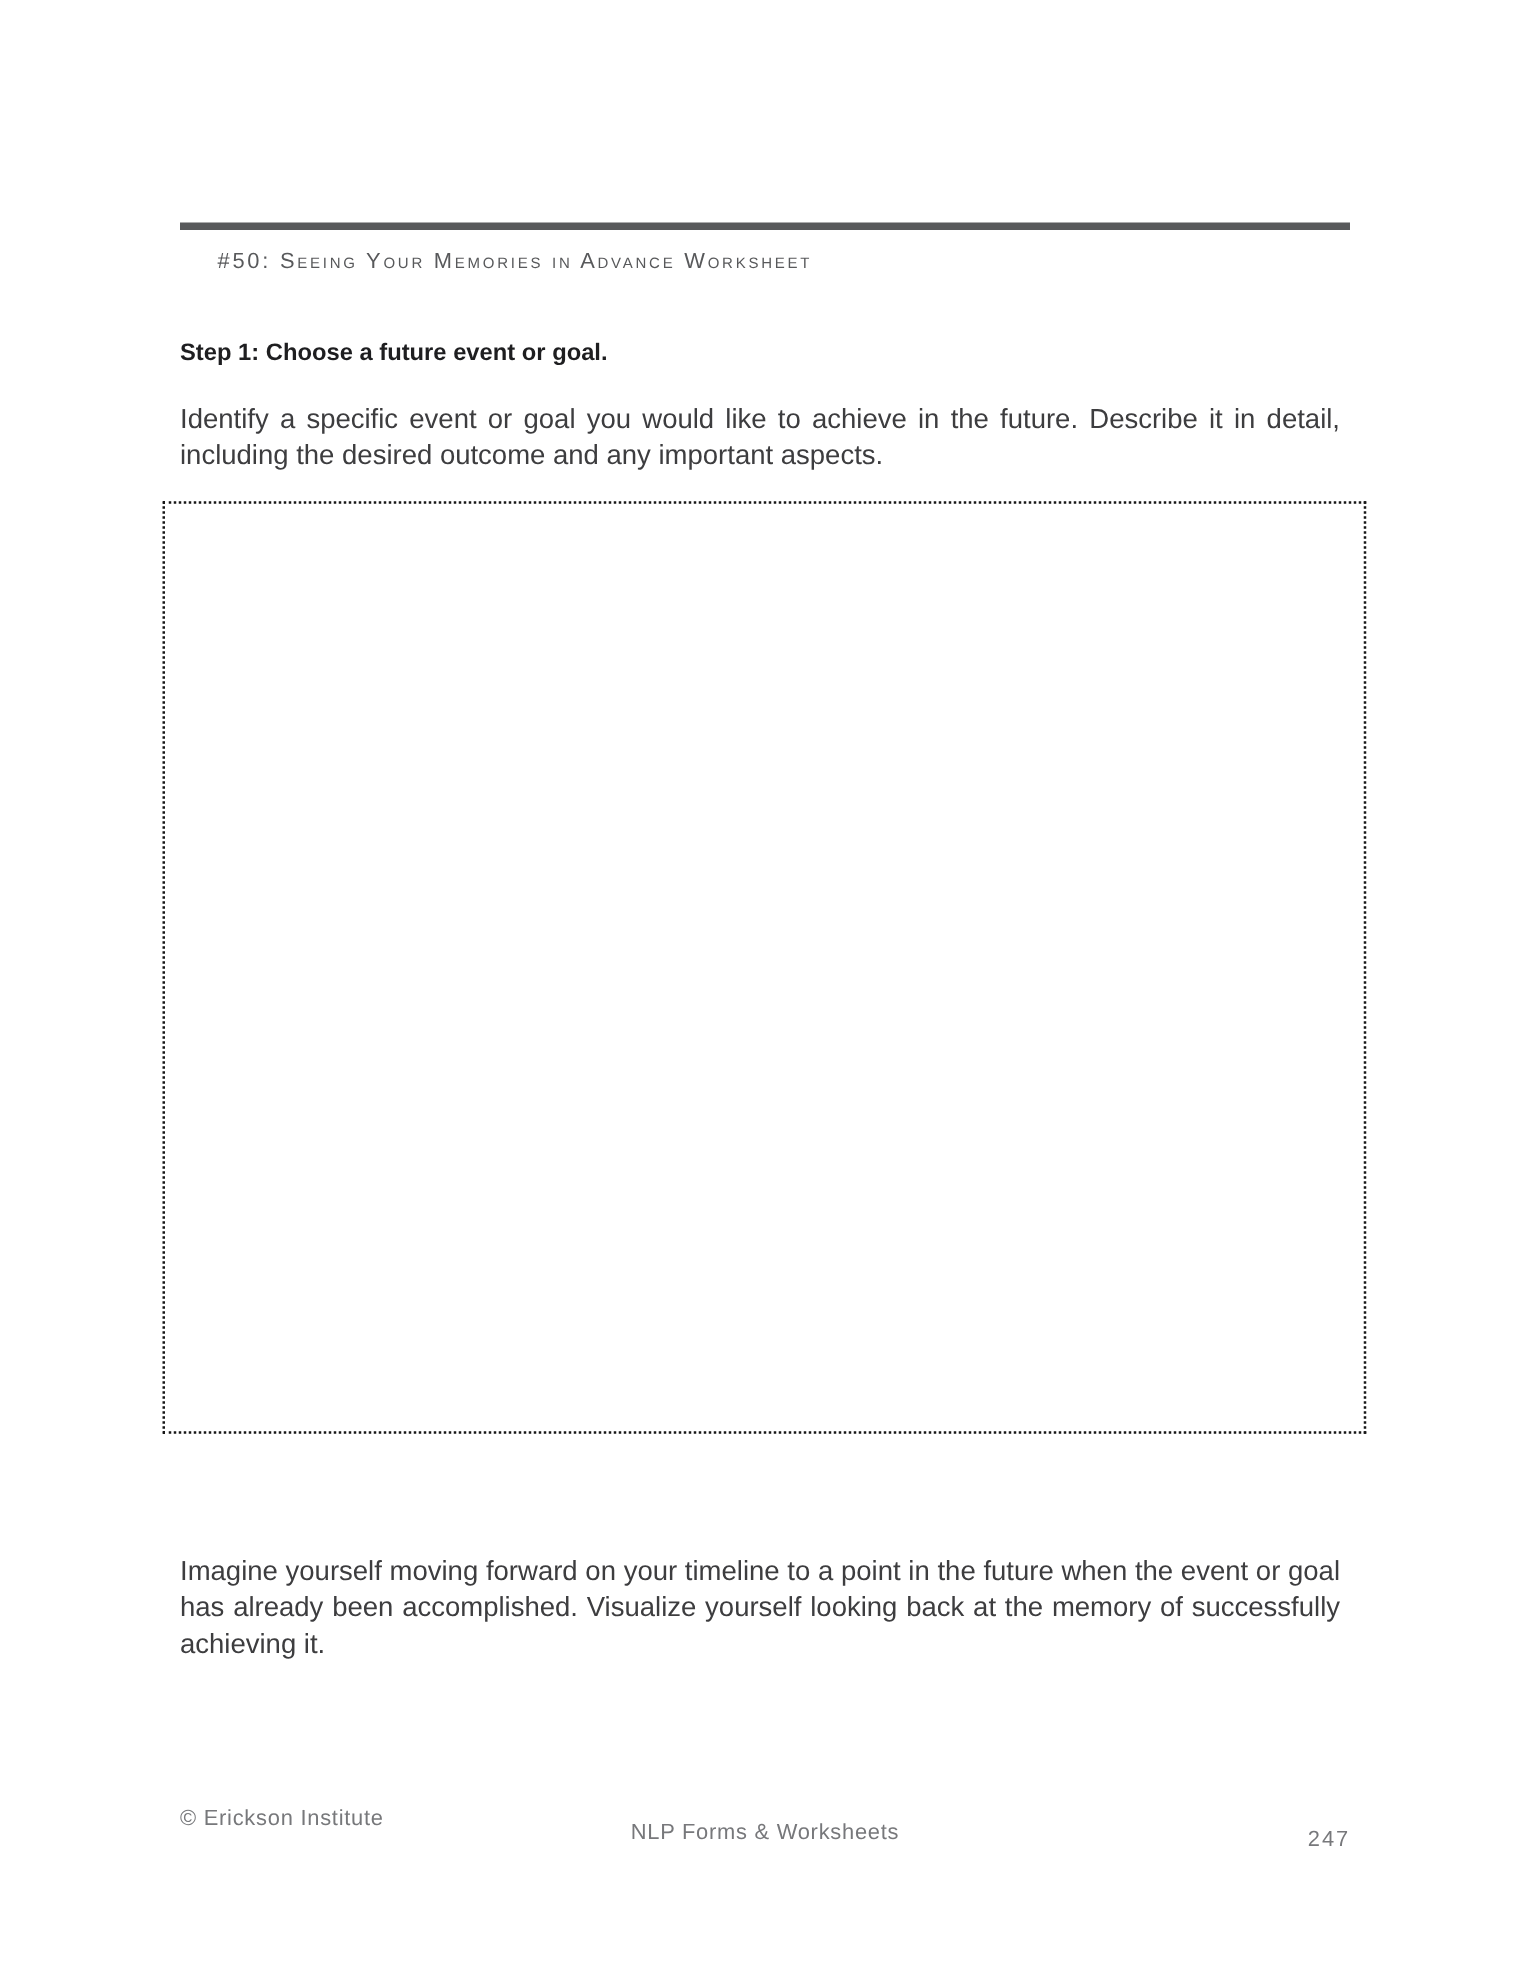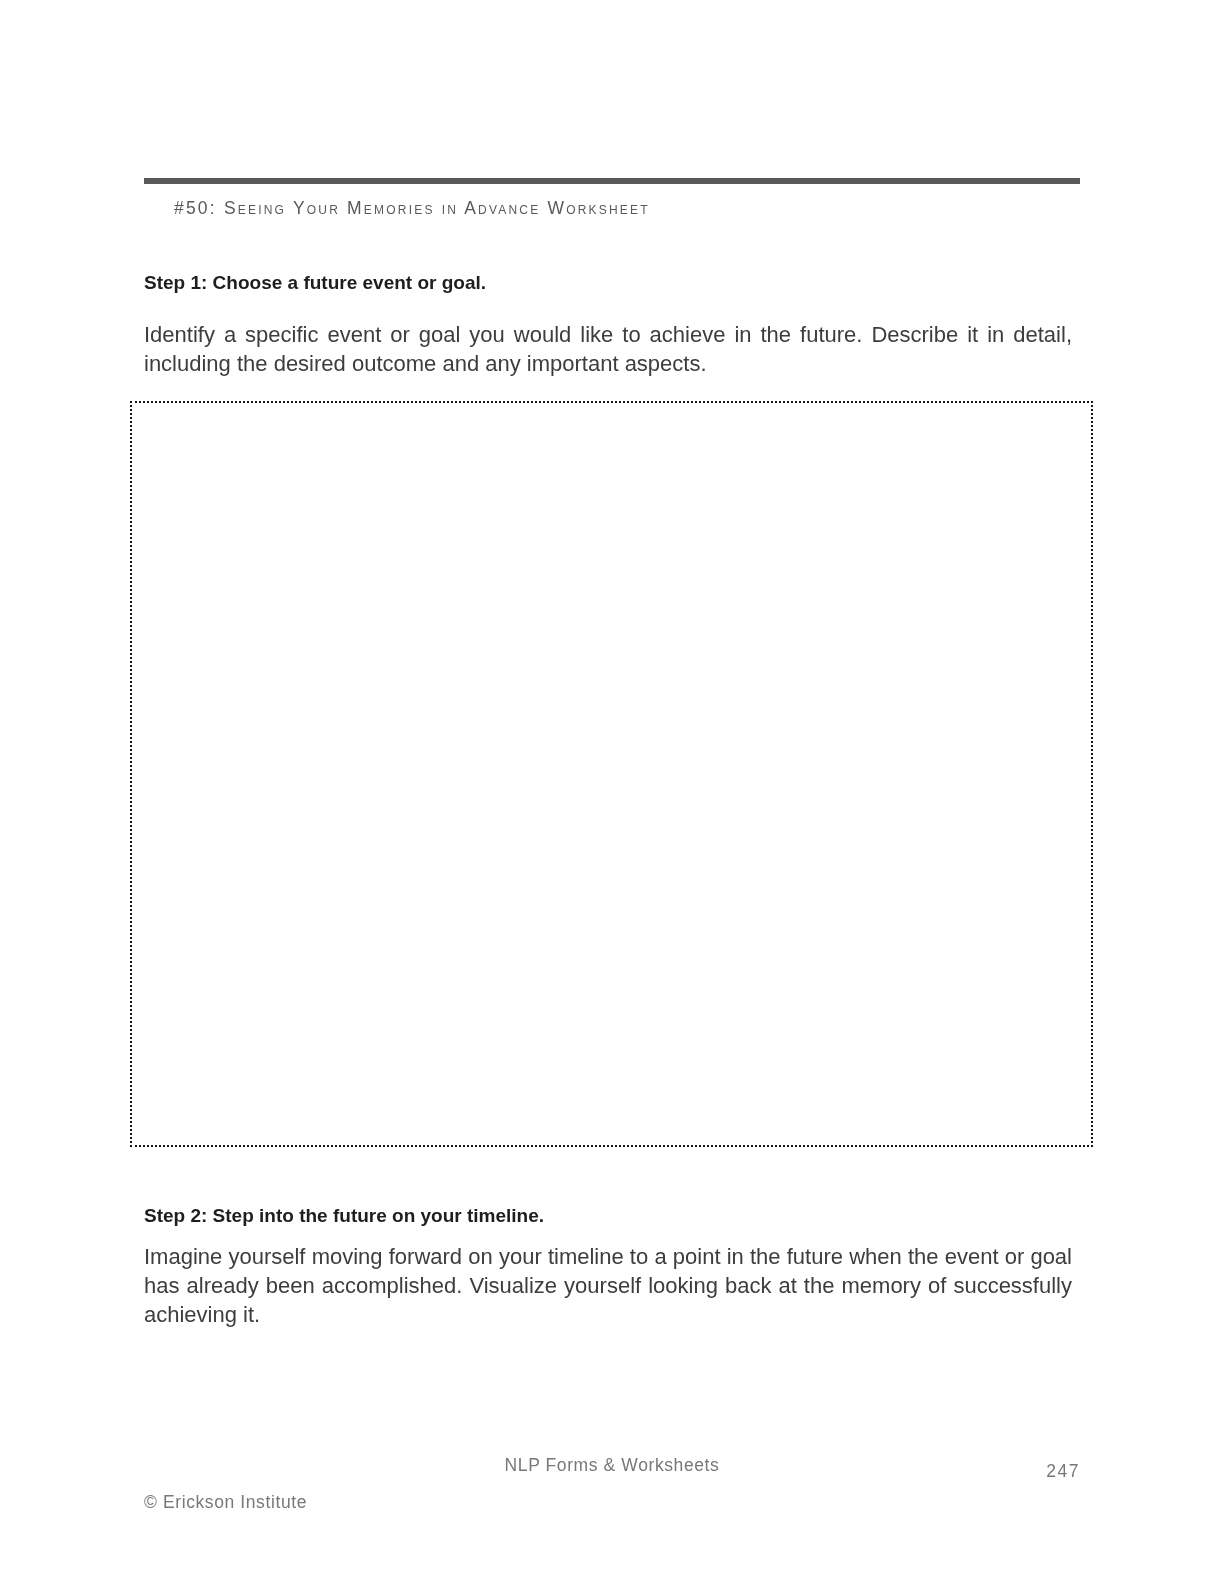--- a/index.html
+++ b/index.html
@@ -90,21 +90,20 @@
     width: 936px;
     height: 24px;
     font-size: 17.5px;
     color: var(--footer-text);
     letter-spacing: 0.6px;
   }
   .footer-left {
     position: absolute;
     left: 0;
     top: 0;
-    margin-top: 48px;
   }
   .footer-center {
     position: absolute;
     left: 50%;
     top: 11px;
     transform: translateX(-50%);
     white-space: nowrap;
   }
   .footer-right {
     position: absolute;
@@ -121,21 +120,20 @@
   <div class="header-rule"></div>
 
   <div class="page-title">#50: Seeing Your Memories in Advance Worksheet</div>
 
   <div class="step-heading step-1-heading">Step 1: Choose a future event or goal.</div>
 
   <div class="step-body step-1-body">Identify a specific event or goal you would like to achieve in the future. Describe it in detail, including the desired outcome and any important aspects.</div>
 
   <textarea class="writing-area" value="" style=""></textarea>
 
-  <div class="step-heading step-2-heading">Step 2: Step into the future on your timeline.</div>
 
   <div class="step-body step-2-body">Imagine yourself moving forward on your timeline to a point in the future when the event or goal has already been accomplished. Visualize yourself looking back at the memory of successfully achieving it.</div>
 
   <div class="footer">
     <span class="footer-left">© Erickson Institute</span>
     <span class="footer-center">NLP Forms &amp; Worksheets</span>
     <span class="footer-right">247</span>
   </div>
 
 </div>

